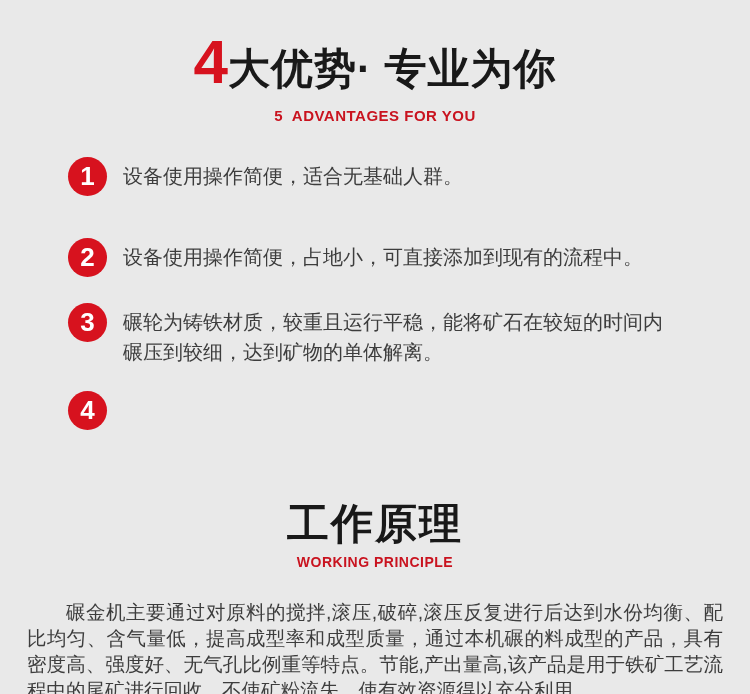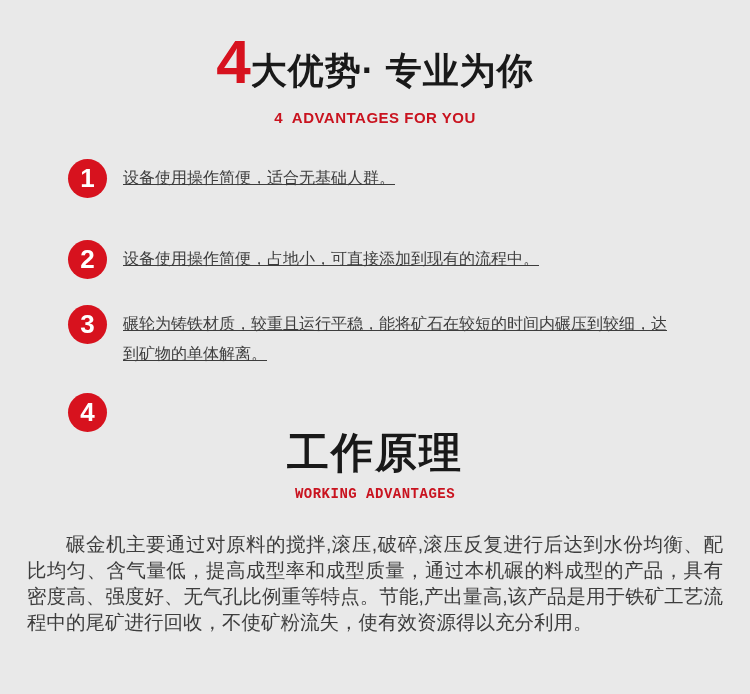--- a/index.html
+++ b/index.html
@@ -11,21 +11,21 @@
   }
   .page { width: 750px; height: 694px; position: relative; }
 
   
   .adv-header { padding-top: 30px; text-align: center; }
   .adv-title {
     display: flex; justify-content: center; align-items: baseline;
     line-height: 64px; font-weight: bold; white-space: pre;
   }
   .adv-title .num { color: #d7121e; font-size: 62px; }
-  .adv-title .cn  { color: #191919; font-size: 36px; letter-spacing: 1px; }
+  .adv-title .cn  { color: #191919; font-size: 42px; letter-spacing: 1px; }
   .adv-sub {
     margin-top: 6px; line-height: 18px;
     color: #c9131f; font-size: 15px; font-weight: bold; letter-spacing: 0.5px;
     white-space: pre;
   }
 
   
   .adv-list { list-style: none; margin-top: 32px; padding-left: 68px; }
   .adv-item { display: flex; align-items: flex-start; margin-bottom: 42px; }
   .adv-item:nth-child(2) { margin-bottom: 26px; }
@@ -33,25 +33,25 @@
   .adv-item:nth-child(4) { margin-bottom: 0; }
   .badge {
     flex: 0 0 39px; width: 39px; height: 39px; border-radius: 50%;
     background: #d7121e; color: #ffffff;
     font-size: 26px; font-weight: bold;
     display: flex; align-items: center; justify-content: center;
     margin-right: 16px;
   }
   .adv-text {
     padding-top: 4px; max-width: 548px;
-    font-size: 16px; line-height: 30px; color: #3d3d3d; text-decoration: underline;
+    font-size: 20px; line-height: 30px; color: #3d3d3d;
   }
 
   
-  .wp-header { text-align: center; font-family: Liberation Mono, monospace; }
+  .wp-header { margin-top: 70px; text-align: center; }
   .wp-title { color: #191919; font-size: 42px; font-weight: bold; line-height: 48px; letter-spacing: 2px; }
   .wp-sub {
     margin-top: 6px; line-height: 17px;
     color: #c9131f; font-size: 14px; font-weight: bold; letter-spacing: 0.5px;
   }
   .wp-body {
     margin: 28px 27px 0 27px;
     font-size: 19.5px; line-height: 26px; color: #3d3d3d;
     text-indent: 2em; text-align: justify;
   }
@@ -59,21 +59,21 @@
 </head>
 <body>
 
 <div class="page">
 
   <header class="adv-header">
     <h1 class="adv-title">
       <span class="num">4</span>
       <span class="cn">大优势· 专业为你</span>
     </h1>
-    <div class="adv-sub">4  ADVANTAGES FOR YOU</div>
+    <div class="adv-sub">5  ADVANTAGES FOR YOU</div>
   </header>
 
   <ul class="adv-list">
     <li class="adv-item">
       <span class="badge">1</span>
       <span class="adv-text">设备使用操作简便，适合无基础人群。</span>
     </li>
     <li class="adv-item">
       <span class="badge">2</span>
       <span class="adv-text">设备使用操作简便，占地小，可直接添加到现有的流程中。</span>
@@ -82,18 +82,18 @@
       <span class="badge">3</span>
       <span class="adv-text">碾轮为铸铁材质，较重且运行平稳，能将矿石在较短的时间内碾压到较细，达到矿物的单体解离。</span>
     </li>
     <li class="adv-item">
       <span class="badge">4</span>
     </li>
   </ul>
 
   <header class="wp-header">
     <h2 class="wp-title">工作原理</h2>
-    <div class="wp-sub">WORKING ADVANTAGES</div>
+    <div class="wp-sub">WORKING PRINCIPLE</div>
   </header>
 
   <p class="wp-body">碾金机主要通过对原料的搅拌,滚压,破碎,滚压反复进行后达到水份均衡、配比均匀、含气量低，提高成型率和成型质量，通过本机碾的料成型的产品，具有密度高、强度好、无气孔比例重等特点。节能,产出量高,该产品是用于铁矿工艺流程中的尾矿进行回收，不使矿粉流失，使有效资源得以充分利用。</p>
 
 </div>
 
 </body></html>

